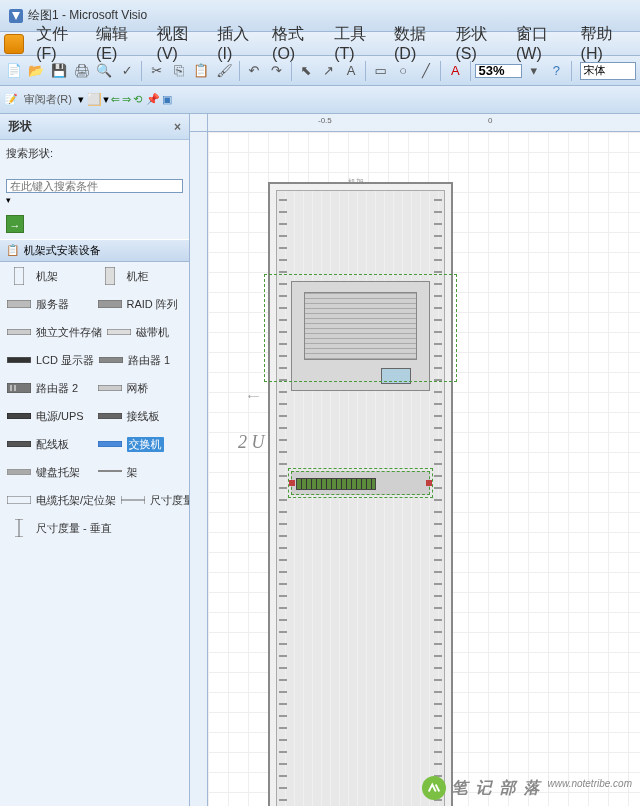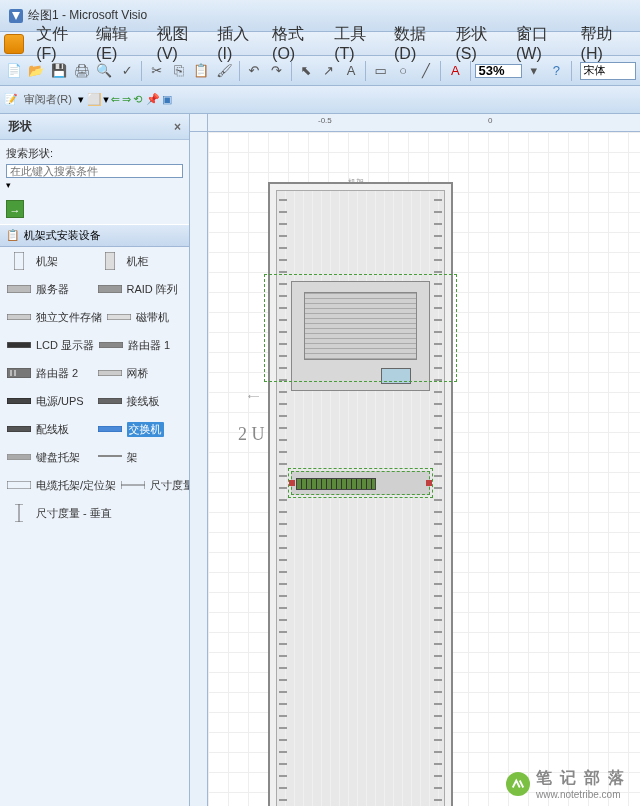--- a/index.html
+++ b/index.html
@@ -20,21 +20,21 @@
     .toolbar .font-box { width: 60px; height: 18px; border: 1px solid #7a9ac0; background: #fff; display: flex; align-items: center; padding: 0 3px; font-size: 11px; margin-left: 4px; }
     
     .toolbar2 { height: 28px; background: linear-gradient(#e4eefa, #c9ddf1); border-bottom: 1px solid #9db7d5; display: flex; align-items: center; padding: 0 4px; gap: 2px; }
     
     .main-area { display: flex; height: calc(100% - 110px); }
     
     .shapes-panel { width: 190px; background: #edf3fb; border-right: 1px solid #9db7d5; display: flex; flex-direction: column; }
     .shapes-panel .panel-title { padding: 4px 8px; font-size: 12px; background: linear-gradient(#e4eefa, #c9ddf1); border-bottom: 1px solid #b0c6e0; font-weight: bold; color: #333; display: flex; justify-content: space-between; align-items: center; }
     .shapes-panel .panel-title .close { cursor: pointer; color: #666; font-size: 12px; }
     .shapes-panel .search-area { padding: 6px; }
-    .shapes-panel .search-label { font-size: 11px; color: #333; margin-bottom: 3px; }
+    .shapes-panel .search-label { font-size: 11px; color: #333; margin-bottom: 18px; }
     .shapes-panel .search-row { display: flex; gap: 2px; flex-direction: column; }
     .shapes-panel .search-input { flex: 1; height: 18px; border: 1px solid #7a9ac0; background: #fff; padding: 0 3px; font-size: 11px; }
     .shapes-panel .search-btn { width: 18px; height: 18px; background: #4a9b3a; border: 1px solid #3a7a2a; display: flex; align-items: center; justify-content: center; color: #fff; cursor: pointer; }
     .shapes-panel .category-bar { padding: 3px 6px; font-size: 11px; background: linear-gradient(#dde9f7, #c5d8ee); border-top: 1px solid #fff; border-bottom: 1px solid #a0b8d6; display: flex; align-items: center; gap: 4px; cursor: pointer; }
     .shapes-panel .shapes-grid { flex: 1; padding: 6px; overflow-y: auto; }
     .shapes-panel .shape-row { display: flex; margin-bottom: 12px; gap: 4px; }
     .shapes-panel .shape-item { display: flex; align-items: center; gap: 4px; flex: 1; cursor: pointer; }
     .shapes-panel .shape-icon { width: 26px; height: 16px; display: flex; align-items: center; justify-content: center; flex-shrink: 0; }
     .shapes-panel .shape-label { font-size: 11px; color: #333; white-space: nowrap; }
     .shape-item.selected .shape-label { background: #3d8ed8; color: #fff; padding: 0 2px; border-radius: 1px; }
@@ -58,30 +58,30 @@
     .server.s1 { top: 90px; height: 110px; }
     .server.s1::before { content: ""; position: absolute; left: 12px; right: 12px; top: 10px; bottom: 30px; background: repeating-linear-gradient(#aaa 0, #aaa 1px, #d0d0d0 1px, #d0d0d0 5px); border: 1px solid #888; }
     .server-panel { position: absolute; right: 18px; bottom: 6px; width: 30px; height: 16px; background: #b0d0e0; border: 1px solid #666; }
     .switch { position: absolute; left: 14px; right: 14px; top: 280px; height: 24px; background: #d0d0d0; border: 1px solid #666; }
     .switch-selected { border: 1px dashed #4a9b3a; outline: 1px dashed #4a9b3a; outline-offset: 2px; }
     .switch .ports { position: absolute; left: 4px; top: 6px; width: 80px; height: 12px; background: repeating-linear-gradient(90deg, #5a8a3a 0, #5a8a3a 4px, #333 4px, #333 5px); border: 1px solid #444; }
     .switch .handle-l, .switch .handle-r { position: absolute; width: 6px; height: 6px; background: #c04040; top: 50%; transform: translateY(-50%); }
     .switch .handle-l { left: -3px; }
     .switch .handle-r { right: -3px; }
     
-    .rack-label { position: absolute; left: 30px; top: 292px; font-size: 18px; color: #888; font-family: serif; }
+    .rack-label { position: absolute; left: 30px; top: 300px; font-size: 18px; color: #888; font-family: serif; font-style: italic; }
     .rack-sublabel { position: absolute; top: 45px; left: 140px; font-size: 8px; color: #999; }
     .rack-sublabel2 { position: absolute; top: 260px; left: 40px; font-size: 8px; color: #999; }
     
     .selection-border { position: absolute; left: 56px; top: 142px; width: 193px; height: 108px; border: 1px dashed #4a9b3a; pointer-events: none; }
     
     .watermark { position: absolute; right: 8px; bottom: 6px; display: flex; align-items: center; gap: 6px; }
     .watermark .logo { width: 24px; height: 24px; background: #7bc043; border-radius: 50%; display: flex; align-items: center; justify-content: center; }
     .watermark .logo svg { width: 14px; height: 14px; }
-    .watermark .text { display: flex; flex-direction: column; }
+    .watermark .text { display: flex; flex-direction: row; font-style: italic; }
     .watermark .cn { font-size: 16px; color: #888; font-weight: bold; letter-spacing: 8px; text-align: right; }
     .watermark .url { font-size: 10px; color: #888; }
   </style>
 </head>
 <body>
 
 <div class="titlebar">
   <span class="icon">
     <svg viewBox="0 0 16 16">
         <rect x="1" y="1" width="14" height="14" fill="#4a7abc" rx="2"></rect>

